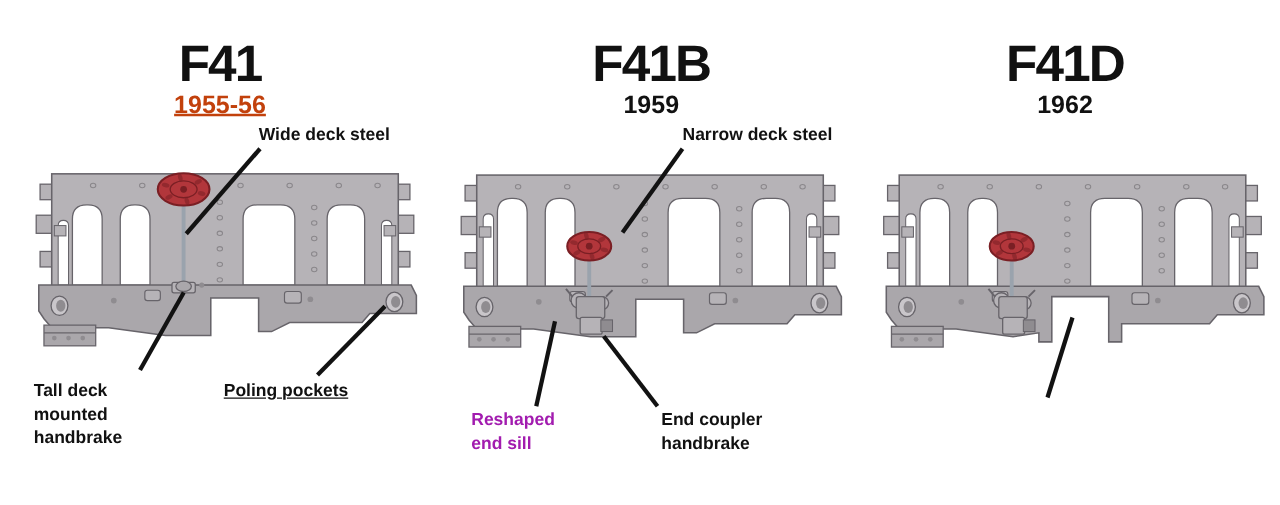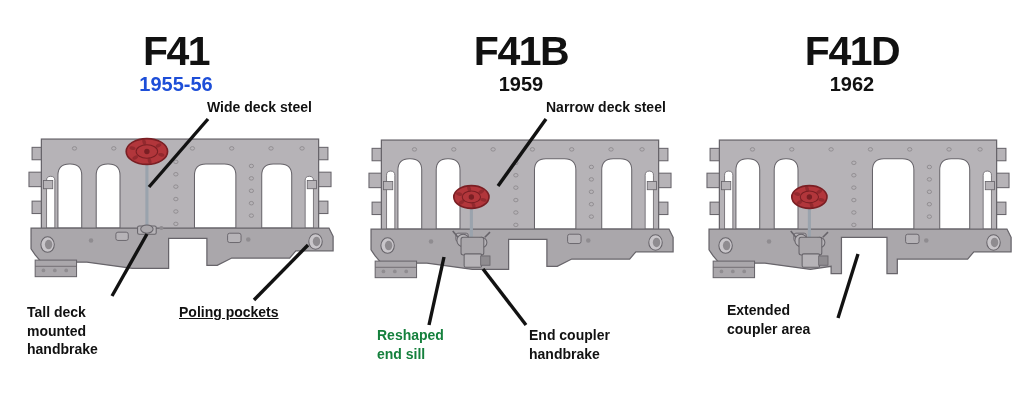--- a/index.html
+++ b/index.html
@@ -13,21 +13,21 @@
   .car svg{display:block;width:100%;height:100%;}
   .leaders{position:absolute;left:0;top:0;pointer-events:none;}
 </style>
 </head>
 <body>
 
 <div class="figure" style="background: rgb(255, 255, 255);">
 
   <div class="panel-title" style="left:176px;top:14px;">
     <div class="pt" style="color: rgb(17, 17, 17);">F41</div>
-    <div class="py" style="color: #1d4ed8;">1955-56</div>
+    <div class="py" style="color: #c2410c; text-decoration: underline;">1955-56</div>
   </div>
   <div class="panel-title" style="left:521px;top:14px;">
     <div class="pt" style="color: rgb(17, 17, 17);">F41B</div>
     <div class="py" style="color: rgb(17, 17, 17);">1959</div>
   </div>
   <div class="panel-title" style="left:852px;top:14px;">
     <div class="pt" style="color: rgb(17, 17, 17);">F41D</div>
     <div class="py" style="color: rgb(17, 17, 17);">1962</div>
   </div>
 
@@ -247,19 +247,17 @@
     <line x1="483" y1="269" x2="526" y2="325" stroke-width="3.4" stroke="#121212"></line>
     <line x1="858" y1="254" x2="838" y2="318" stroke-width="3.4" stroke="#121212"></line>
   </svg>
 
   <div class="ann" style="left: 207px; top: 98px; color: rgb(17, 17, 17);">Wide deck steel</div>
   <div class="ann" style="left: 27px; top: 303px; color: rgb(17, 17, 17);">Tall deck
 mounted
 handbrake</div>
   <div class="ann" style="left: 179px; top: 303px; color: rgb(17, 17, 17); text-decoration: underline;">Poling pockets</div>
   <div class="ann" style="left: 546px; top: 98px; color: rgb(17, 17, 17);">Narrow deck steel</div>
-  <div class="ann" style="left: 377px; top: 326px; color: #15803d;">Reshaped
+  <div class="ann" style="left: 377px; top: 326px; color: #a21caf;">Reshaped
 end sill</div>
   <div class="ann" style="left: 529px; top: 326px; color: rgb(17, 17, 17);">End coupler
 handbrake</div>
-  <div class="ann" style="left: 727px; top: 301px; color: rgb(17, 17, 17);">Extended
-coupler area</div>
 </div>
 
 </body></html>

